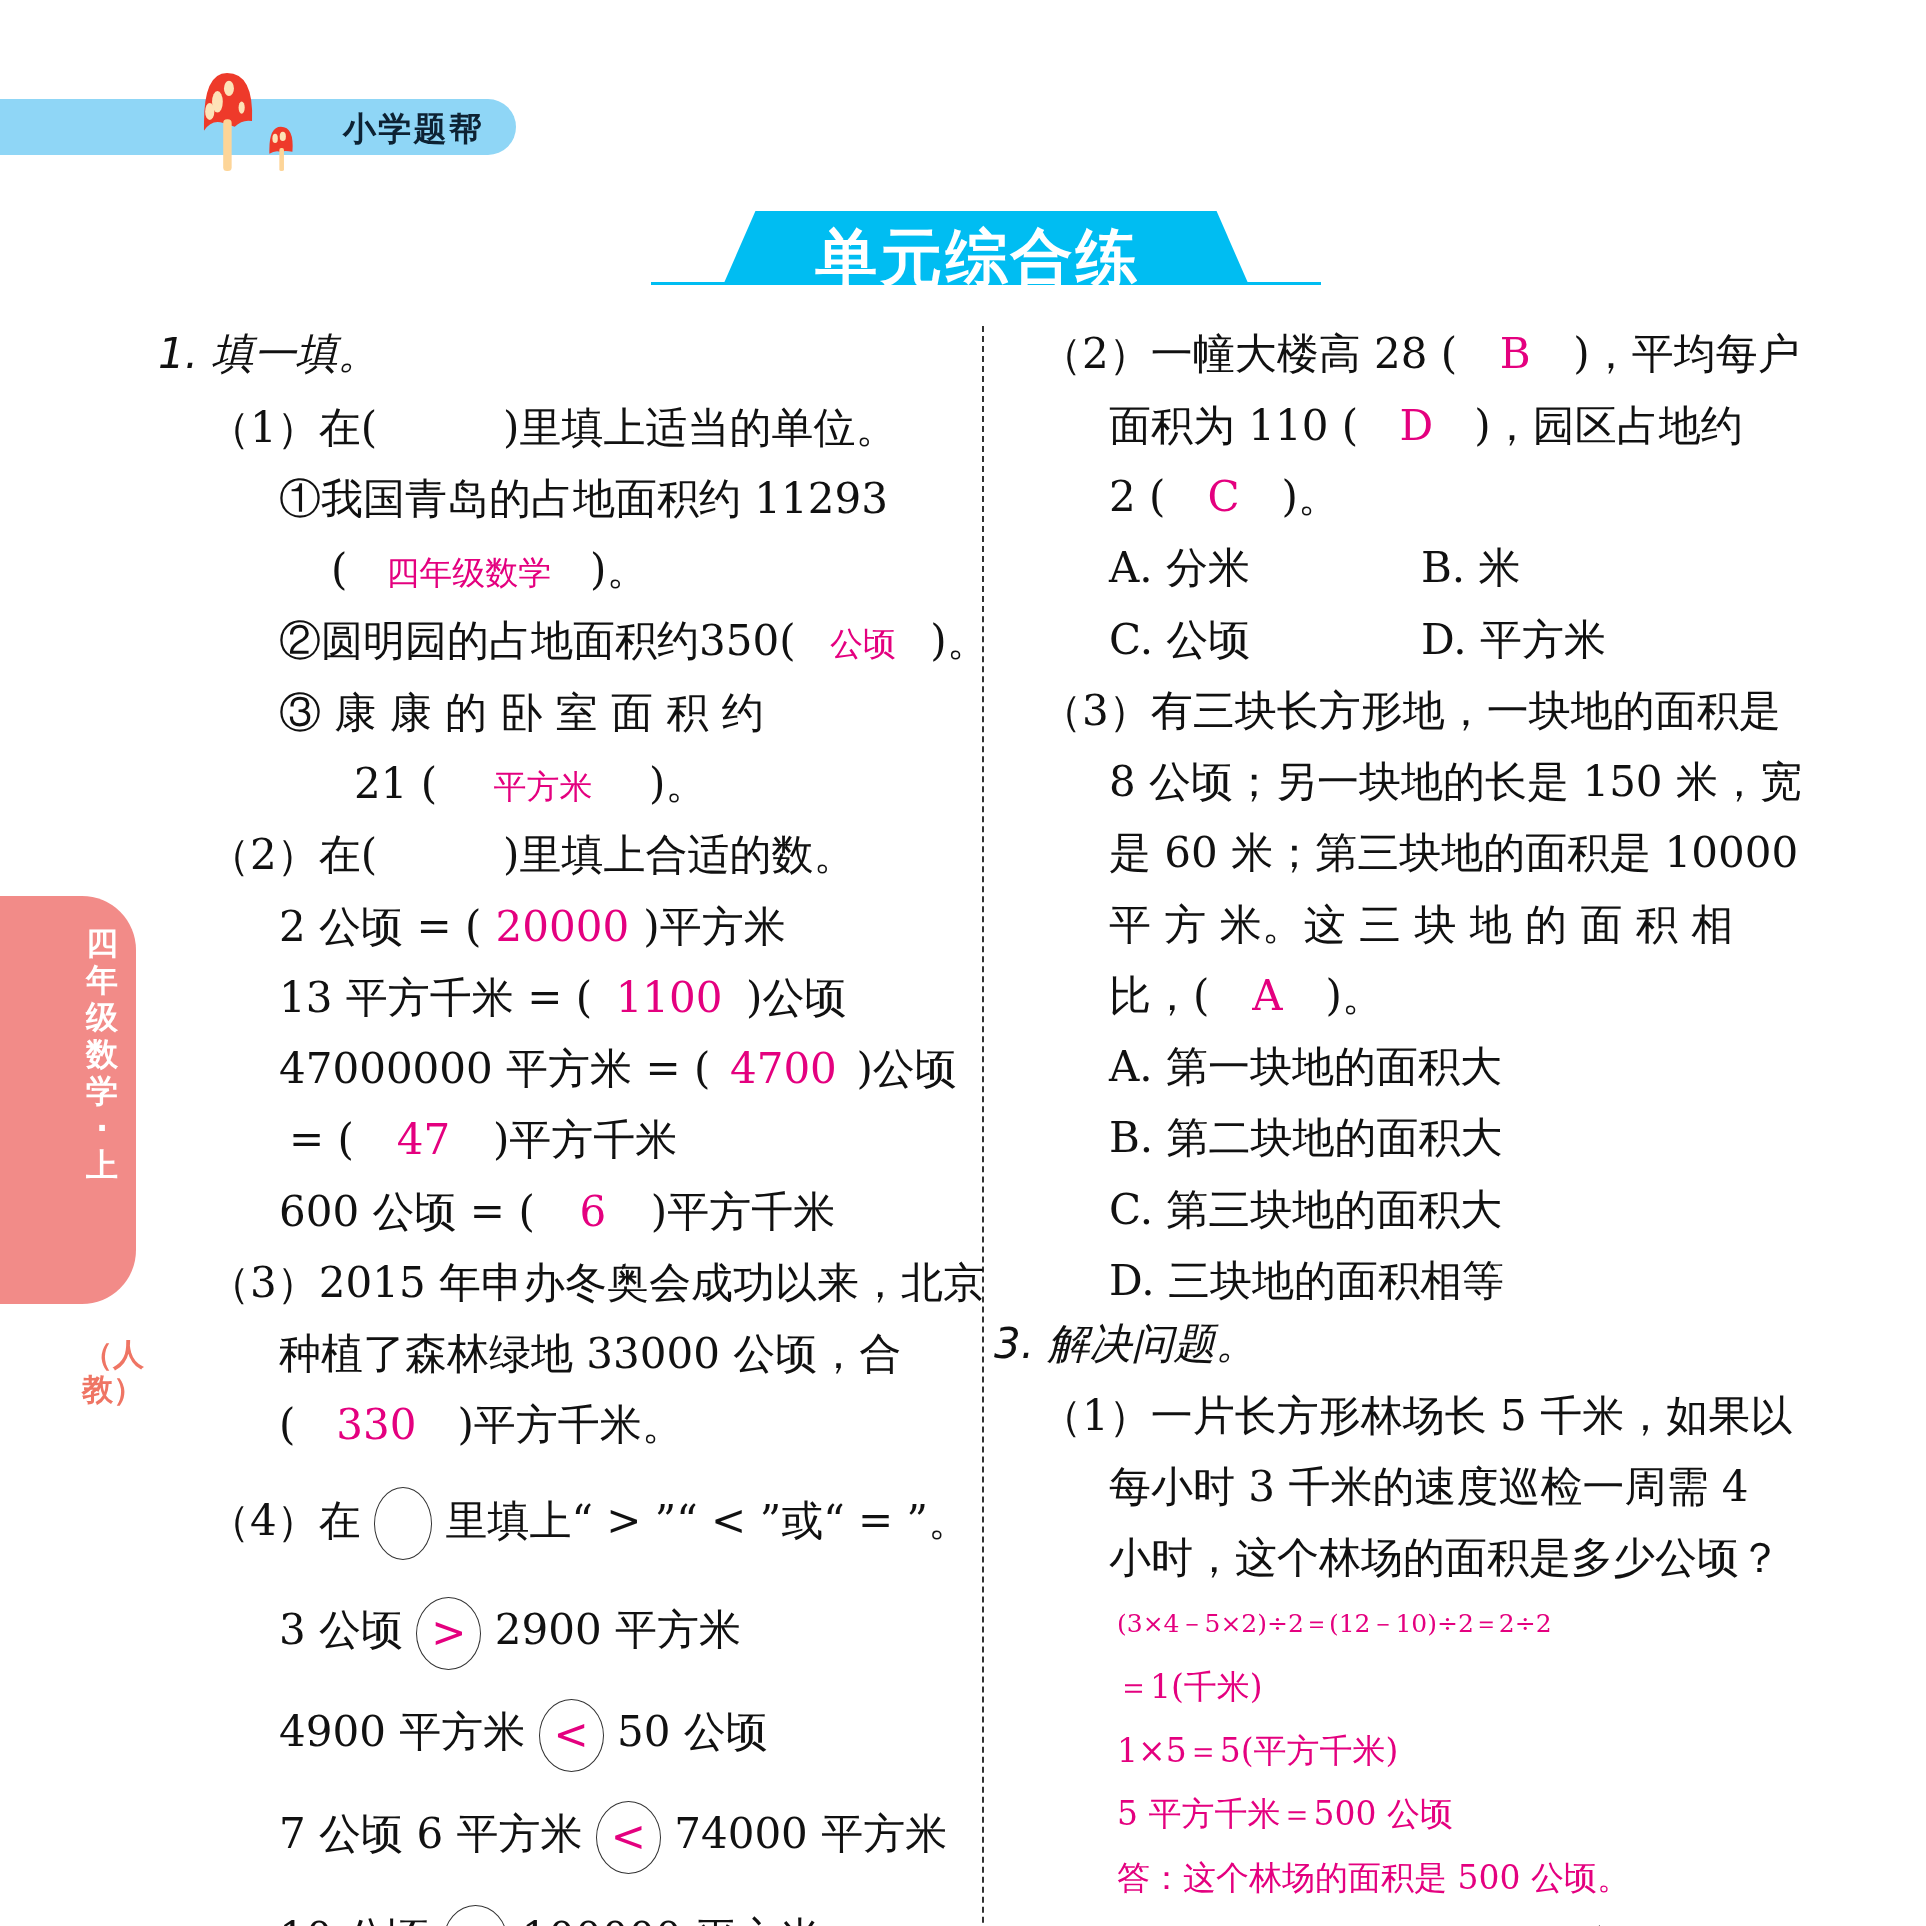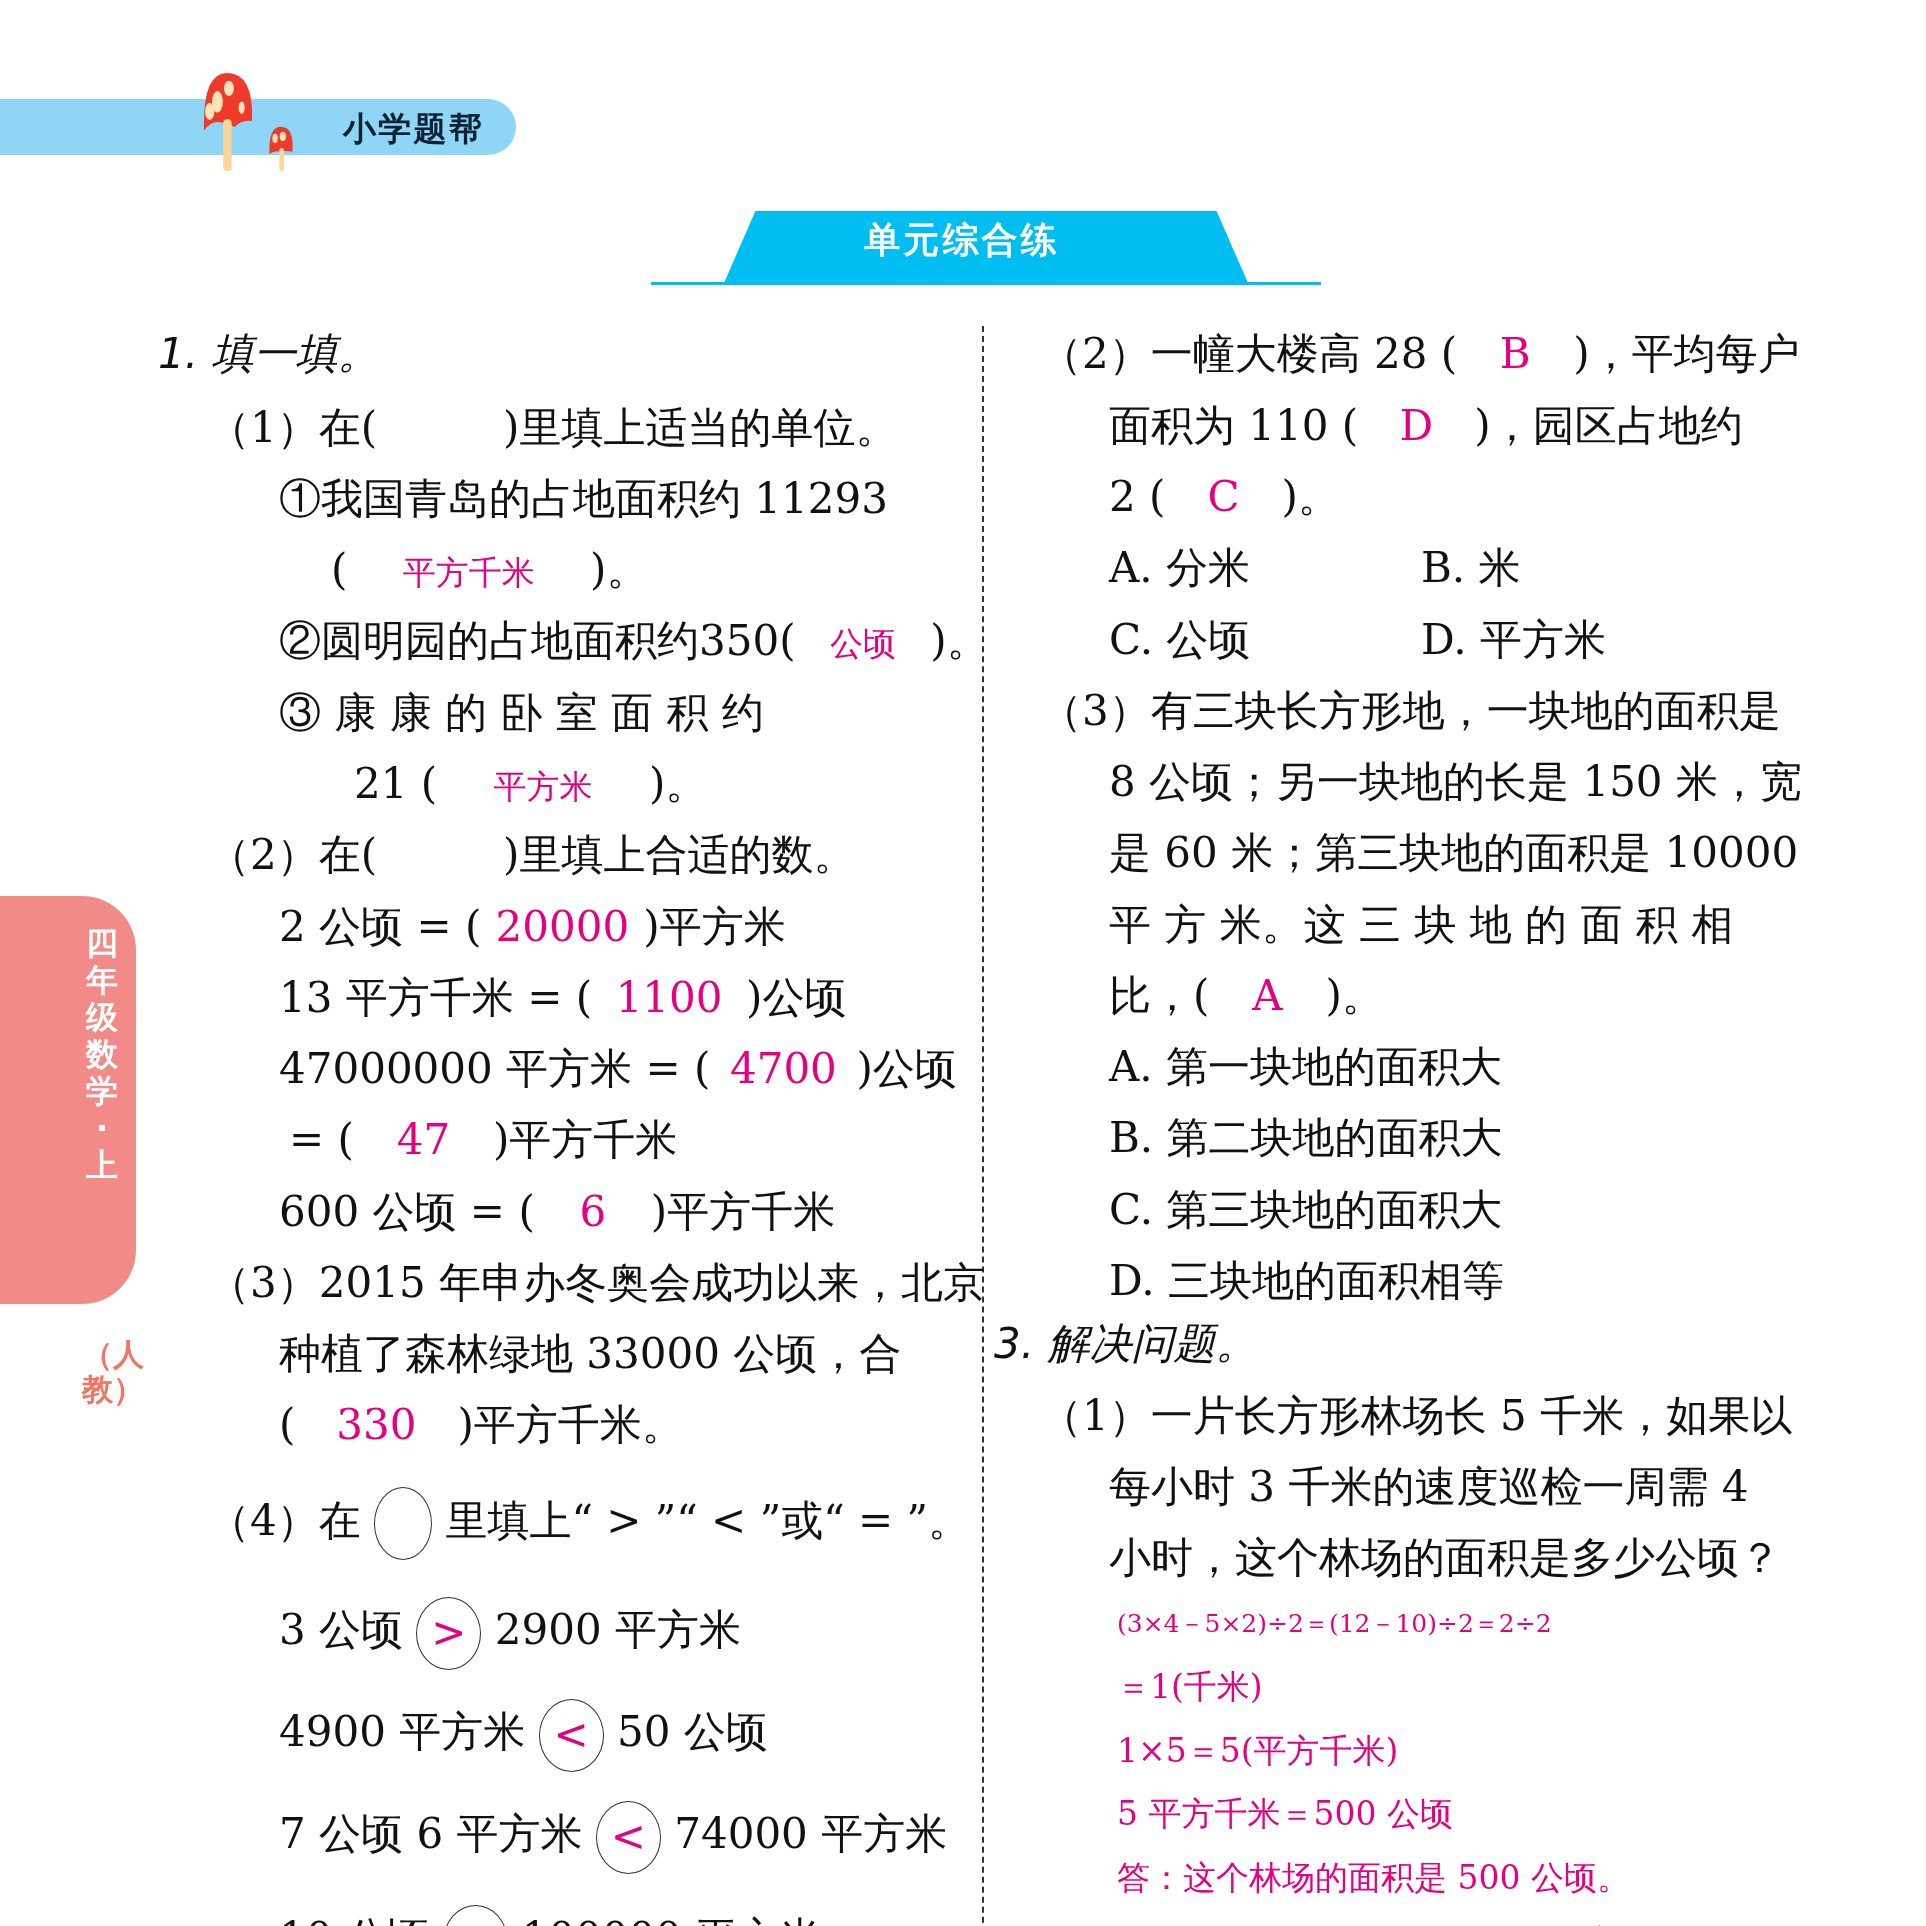--- a/index.html
+++ b/index.html
@@ -8,21 +8,21 @@
   .line { position:absolute; font-size:42px; line-height:54px; white-space:nowrap; }
   .ans { color:#e4007f; }
   .ans-sm { color:#e4007f; font-size:33px; }
   .sans { font-family:"DejaVu Sans","Liberation Sans",sans-serif;font-style:italic; }
   
   .top-bar { position:absolute; left:0; top:99px; width:516px; height:56px; background:#8fd6f6; border-radius:0 46px 46px 0; }
   .brand-text { position:absolute; left:343px; top:107px; font-size:33px; font-weight:bold; color:#0d2233; letter-spacing:2.3px; font-family:"DejaVu Sans","Liberation Sans",sans-serif; }
   .title-line { position:absolute; left:651px; top:282px; width:670px; height:2.7px; background:#00bdf2; }
   .title-tab { position:absolute; left:724px; top:211px; width:524px; height:72px; background:#00bdf2;
                clip-path:polygon(6% 0, 94% 0, 100% 100%, 0 100%); border-radius:15.4px 15.4px 0 0; }
-  .title-text { position:absolute; left:700px; top:216px; width:524px; text-align:center; font-size:36px; font-weight:bold; color:#fff; font-family:"DejaVu Sans","Liberation Sans",sans-serif; letter-spacing:3.1px; }
+  .title-text { position:absolute; left:716px; top:216px; width:524px; text-align:center; font-size:62px; font-weight:bold; color:#fff; font-family:"DejaVu Sans","Liberation Sans",sans-serif; letter-spacing:3.1px; }
   
   .side-tab { position:absolute; left:0; top:896px; width:136px; height:408px; background:#f28b88; border-radius:0 54px 54px 0; }
   .side-text { position:absolute; left:81px; top:925px; width:42px; font-size:32px; font-weight:bold; color:#fff; line-height:37px; text-align:center; font-family:"DejaVu Sans","Liberation Sans",sans-serif; }
   .side-sub { position:absolute; left:82px; top:1337px; width:42px; font-size:31px; font-weight:bold; color:#ef7564; line-height:35px; text-align:center; font-family:"DejaVu Sans","Liberation Sans",sans-serif; }
   .divider { position:absolute; left:982px; top:326px; width:0; height:2257px; border-left:2.7px dashed #333; }
   .circ { display:inline-block; width:65px; height:73px; border:1.9px solid #333; border-radius:50%; vertical-align:middle; text-align:center; line-height:69px; box-sizing:border-box; color:#e4007f; font-family:"DejaVu Sans","Liberation Sans",sans-serif; }
   .circ-empty { display:inline-block; width:58px; height:73px; border:1.9px solid #333; border-radius:50%; vertical-align:middle; box-sizing:border-box; }
   .paren-gap { display:inline-block; text-align:center; }
   .mush { position:absolute; }
 </style>
@@ -53,21 +53,21 @@
 <div class="side-sub">（人教）</div>
 
 <div class="divider"></div>
 
 <div class="line sans" style="left:158px;top:327px">1. 填一填。</div>
 <div class="line" style="left:208px;top:401px">（1）在(　　　)里填上适当的单位。</div>
 
 <div class="line" style="left:279px;top:472px">①我国青岛的占地面积约 11293</div>
 <div class="line" style="left:331px;top:543px">
   <span>(</span>
-  <span class="paren-gap ans-sm" style="width:216px">平方千米</span>
+  <span class="paren-gap ans-sm" style="width:216px">四年级数学</span>
   <span>)。</span>
 </div>
 <div class="line" style="left:279px;top:614px">
   <span>②圆明园的占地面积约350(</span>
   <span class="paren-gap ans-sm" style="width:108px">公顷</span>
   <span>)。</span>
 </div>
 <div class="line" style="left:279px;top:686px">③ 康 康 的 卧 室 面 积 约</div>
 <div class="line" style="left:354px;top:757px">
   <span>21 (</span>

